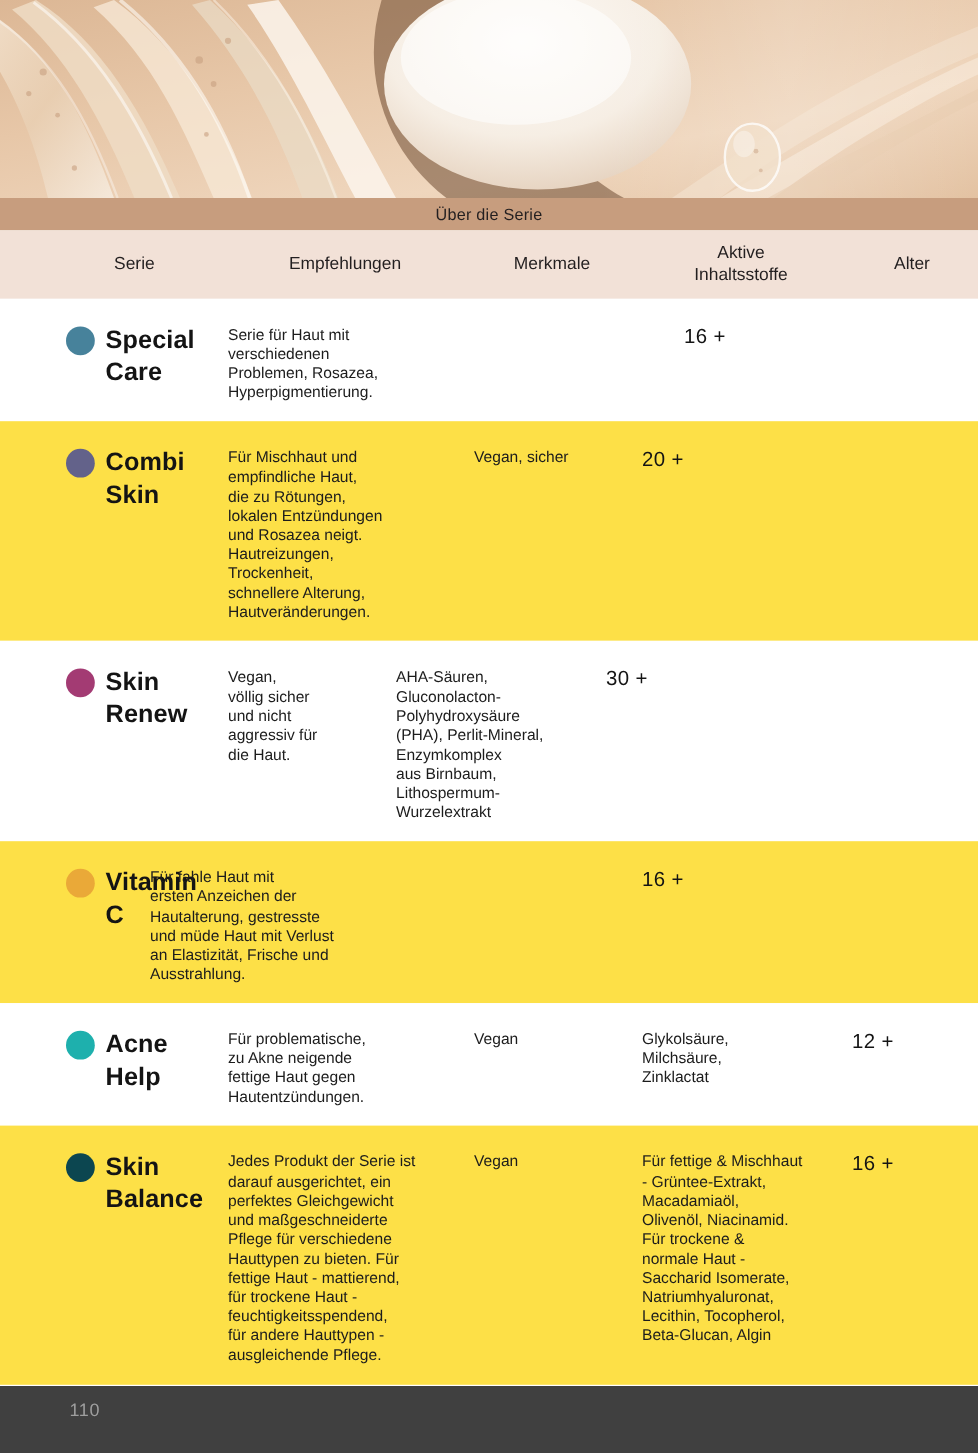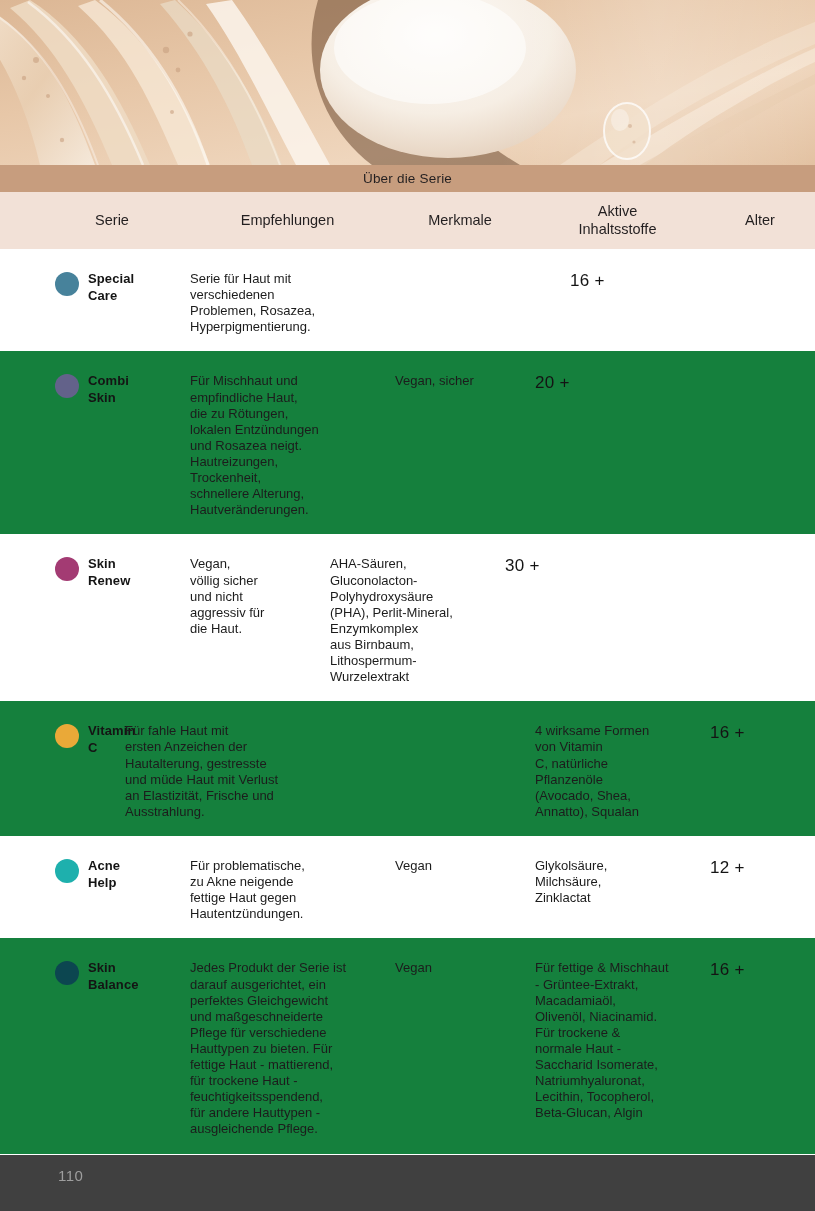--- a/index.html
+++ b/index.html
@@ -52,21 +52,21 @@
     display: flex;
     align-items: flex-start;
     box-sizing: border-box;
   }
   .row.head {
     background: #f2e1d7;
     height: 57px;
     align-items: center;
   }
   .row.light { background: #ffffff; }
-  .row.tint  { background: #15803d; }
+  .row.tint  { background: #fde047; }
 
   
   .c-serie  { width: 185px; box-sizing: border-box; padding-left: 55px; }
   .c-emp    { width: 205px; box-sizing: border-box; padding-left: 5px; padding-right: 14px; }
   .c-mer    { width: 140px; box-sizing: border-box; padding-left: 5px; padding-right: 10px; }
   .c-akt    { width: 175px; box-sizing: border-box; padding-left: 5px; padding-right: 10px; }
   .c-alt    { width: 110px; box-sizing: border-box; padding-left: 5px; }
 
   
   .row.head .c-serie,
@@ -95,21 +95,21 @@
     gap: 9px;
   }
   .dot {
     width: 24px;
     height: 24px;
     border-radius: 50%;
     flex: 0 0 24px;
     margin-top: 1px;
   }
   .serie-name {
-    font-size: 13px;
+    font-size: 21px;
     line-height: 1.28;
     color: #141414;
     font-weight: 600;
     letter-spacing: .1px;
     white-space: pre-line;
   }
 
   .body-text {
     font-size: 13px;
     line-height: 1.24;
@@ -307,26 +307,20 @@
         <span class="serie-name">Vitamin C</span>
       </div>
     </div>
     <div class="c-emp body-text">Für fahle Haut mit
 ersten Anzeichen der
 Hautalterung, gestresste
 und müde Haut mit Verlust
 an Elastizität, Frische und
 Ausstrahlung.</div>
     <div class="c-mer body-text"></div>
-    <div class="c-akt body-text">4 wirksame Formen
-von Vitamin
-C, natürliche
-Pflanzenöle
-(Avocado, Shea,
-Annatto), Squalan</div>
     <div class="c-alt age-text">16 +</div>
   </div>
 
   <div class="row data light">
     <div class="c-serie">
       <div class="serie-cell">
         <span class="dot" style="background: rgb(30, 176, 173);"></span>
         <span class="serie-name">Acne
 Help</span>
       </div>

